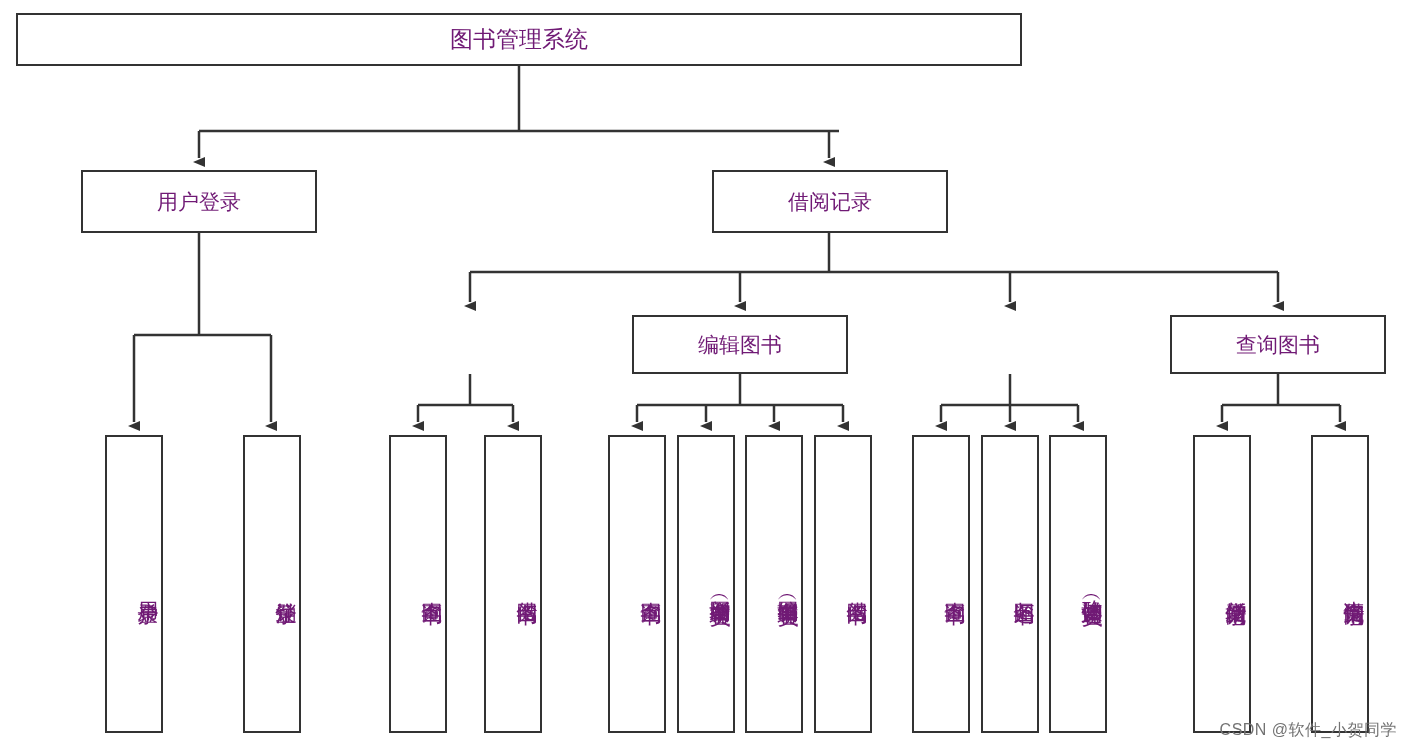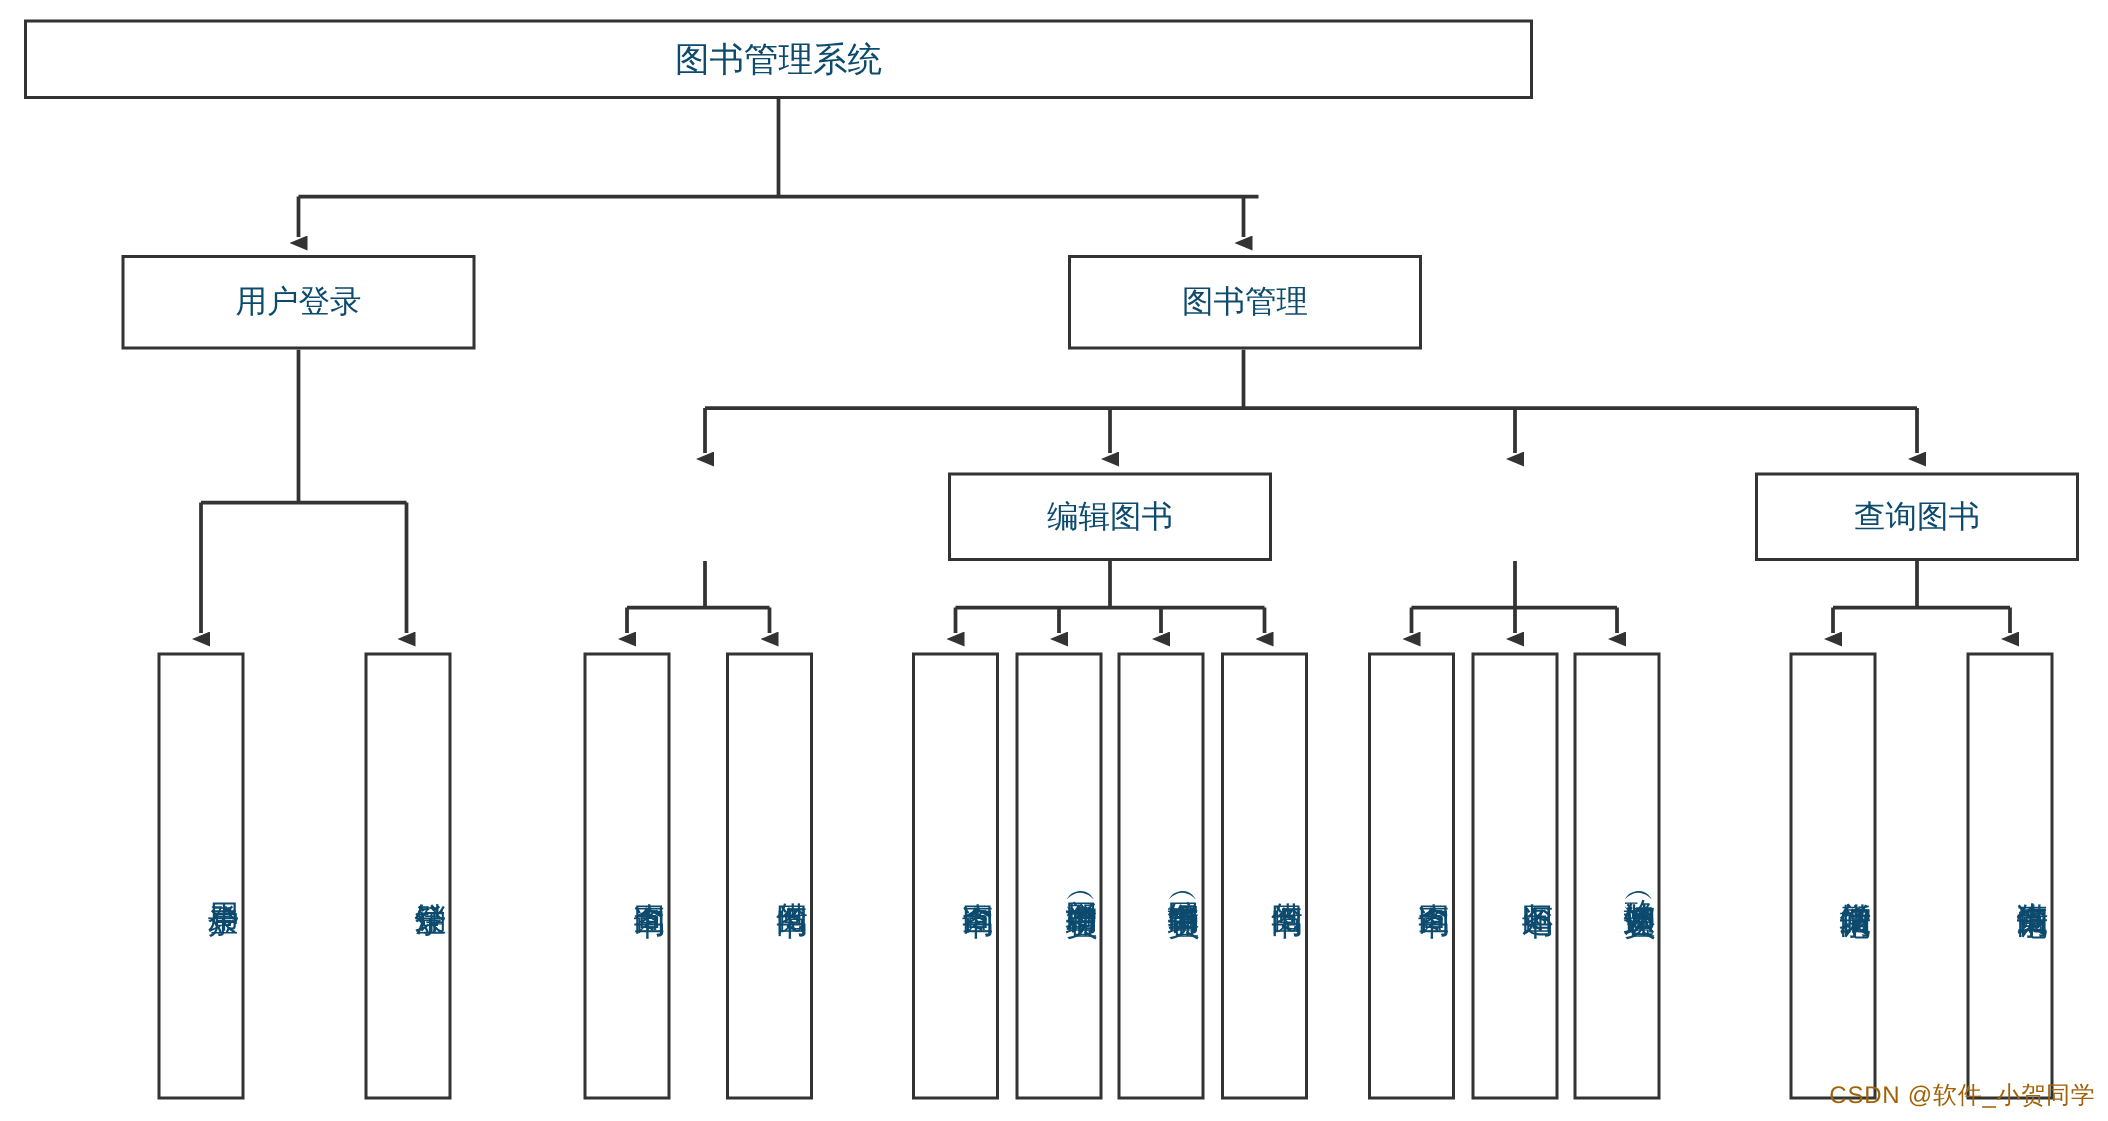--- a/index.html
+++ b/index.html
@@ -27,21 +27,21 @@
     height: 747px;
   }
   .node {
     position: absolute;
     box-sizing: border-box;
     background: #ffffff;
     border: 2px solid #333333;
     display: flex;
     align-items: center;
     justify-content: center;
-    color: #0c4a6e;
+    color: #701a75;
     line-height: 1.22;
     text-align: center;
     z-index: 2;
   }
   .node.root {
     font-size: 23px;
   }
   .node.l2 {
     font-size: 21px;
   }
@@ -61,21 +61,21 @@
   .node.leaf .vtext {
     display: block;
     writing-mode: vertical-rl;
     text-orientation: upright;
   }
   .watermark {
     position: absolute;
     right: 8px;
     bottom: 6px;
     font-size: 16px;
-    color: #a16207;
+    color: #737373;
     white-space: nowrap;
     z-index: 3;
     letter-spacing: 0.5px;
   }
 </style>
 </head>
 <body>
 
 <div id="canvas">
 
@@ -130,21 +130,21 @@
   </svg>
 
   <div class="node root" style="left:16px; top:13px; width:1006px; height:53px;">
     <span>图书管理系统</span>
   </div>
 
   <div class="node l2" style="left:81px; top:170px; width:236px; height:63px;">
     <span>用户登录</span>
   </div>
   <div class="node l2" style="left:712px; top:170px; width:236px; height:63px;">
-    <span>图书管理</span>
+    <span>借阅记录</span>
   </div>
 
   <div class="node l3" style="left:632px; top:315px; width:216px; height:59px;">
     <span>编辑图书</span>
   </div>
   <div class="node l3" style="left:1170px; top:315px; width:216px; height:59px;">
     <span>查询图书</span>
   </div>
 
   <div class="node leaf" style="left:105px; top:435px; width:58px; height:298px;">

